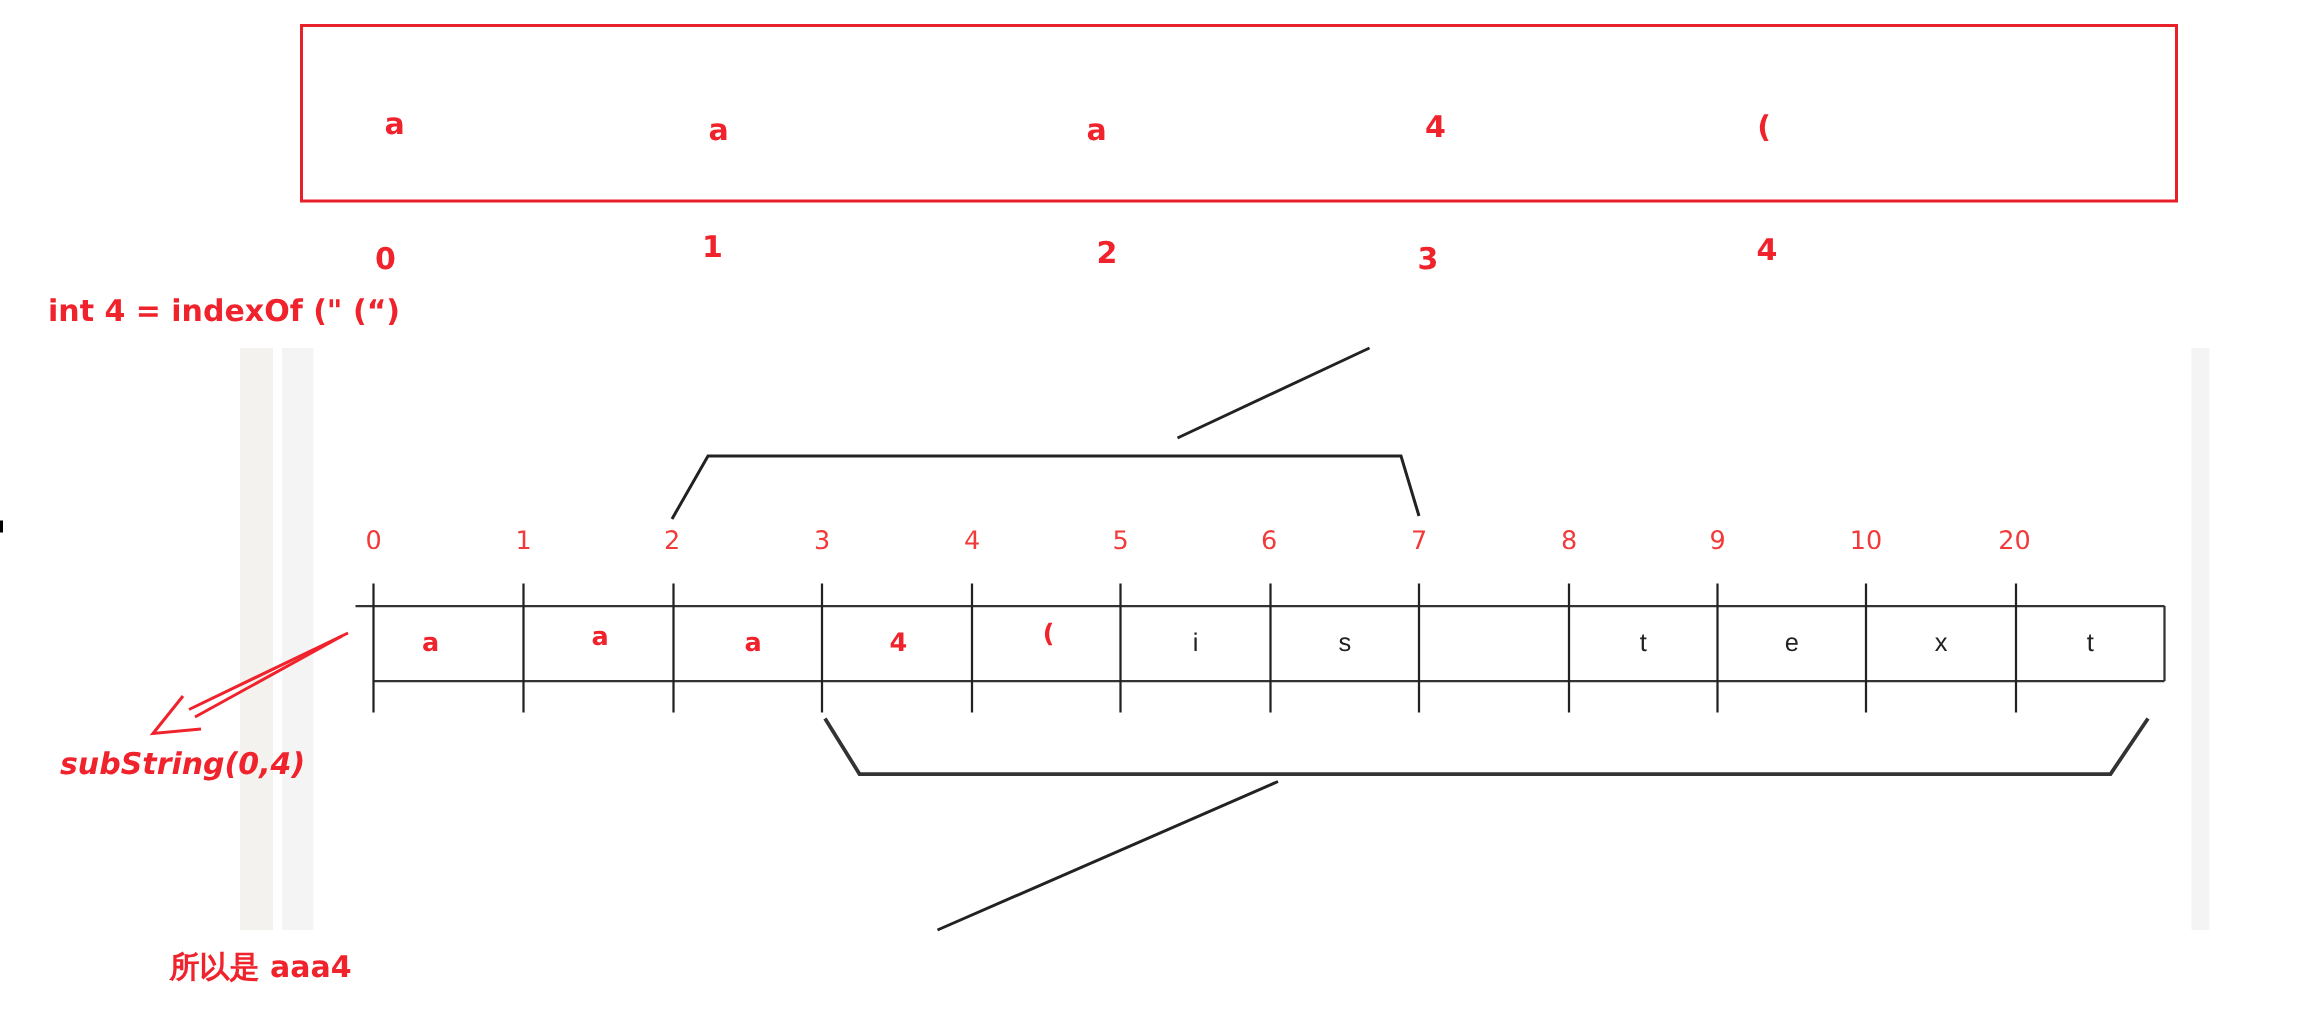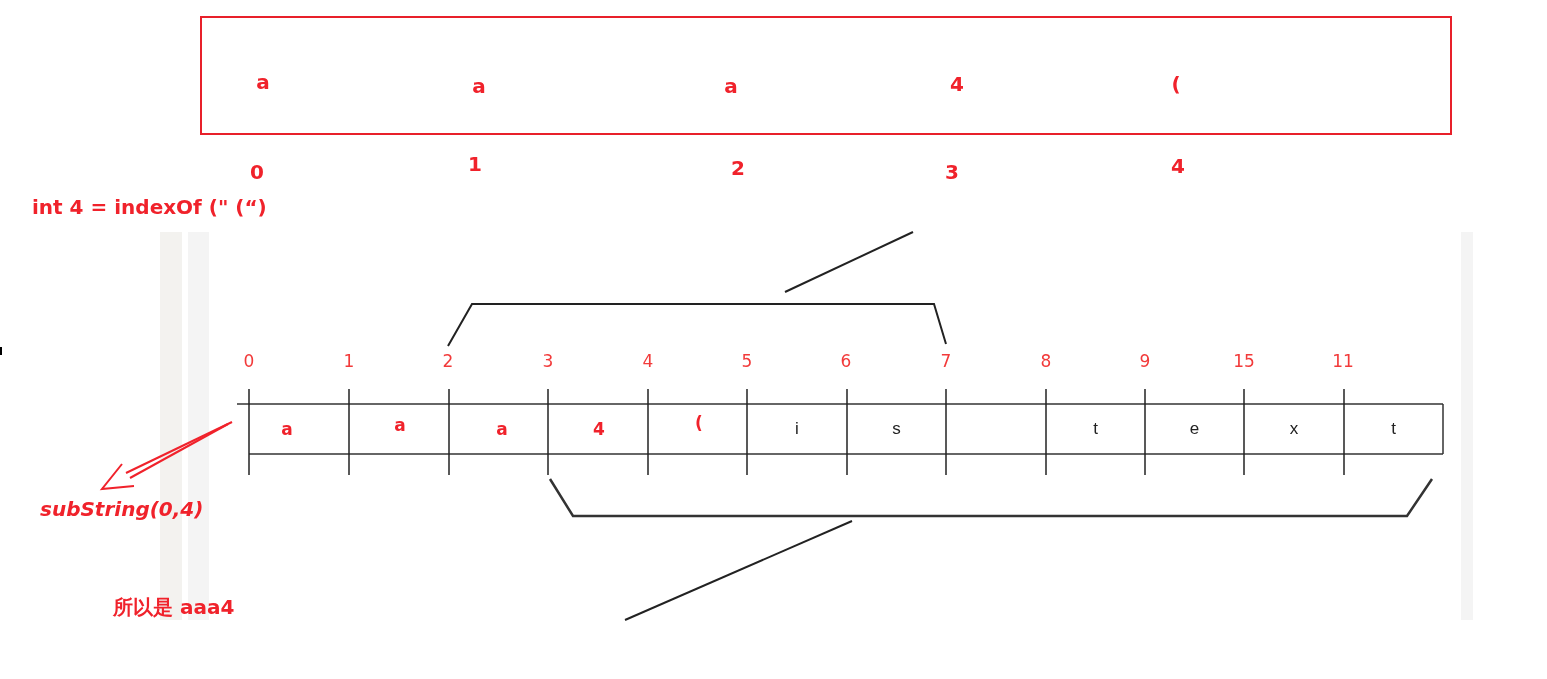--- a/index.html
+++ b/index.html
@@ -76,30 +76,30 @@
 <div class="idx" style="left:249px;">0</div>
 <div class="idx" style="left:349px;">1</div>
 <div class="idx" style="left:448px;">2</div>
 <div class="idx" style="left:548px;">3</div>
 <div class="idx" style="left:648px;">4</div>
 <div class="idx" style="left:747px;">5</div>
 <div class="idx" style="left:846px;">6</div>
 <div class="idx" style="left:946px;">7</div>
 <div class="idx" style="left:1046px;">8</div>
 <div class="idx" style="left:1145px;">9</div>
-<div class="idx" style="left:1244px;">15</div>
-<div class="idx" style="left:1343px;">11</div>
+<div class="idx" style="left:1244px;">10</div>
+<div class="idx" style="left:1343px;">20</div>
 
 <div class="cell red" style="left:249px; width:76px;">a</div>
 <div class="cell red" style="left:349px; width:102px; margin-top:-4px;">a</div>
 <div class="cell red" style="left:449px; width:106px;">a</div>
 <div class="cell red" style="left:548px; width:102px;">4</div>
 <div class="cell red" style="left:648px; width:102px; margin-top:-6px;">(</div>
 <div class="cell black" style="left:747px; width:100px;">i</div>
 <div class="cell black" style="left:847px; width:99px;">s</div>
 <div class="cell black" style="left:946px; width:100px;"></div>
 <div class="cell black" style="left:1046px; width:99px;">t</div>
 <div class="cell black" style="left:1145px; width:99px;">e</div>
 <div class="cell black" style="left:1244px; width:100px;">x</div>
 <div class="cell black" style="left:1344px; width:99px;">t</div>
 
 <div class="label" style="left:40px; top:497px;font-style:italic;">subString(0,4)</div>
-<div class="label" style="left:113px; top:594px;">所以是 aaa4</div>
+<div class="label" style="left:113px; top:631px;">所以是 aaa4</div>
 
 </body></html>

